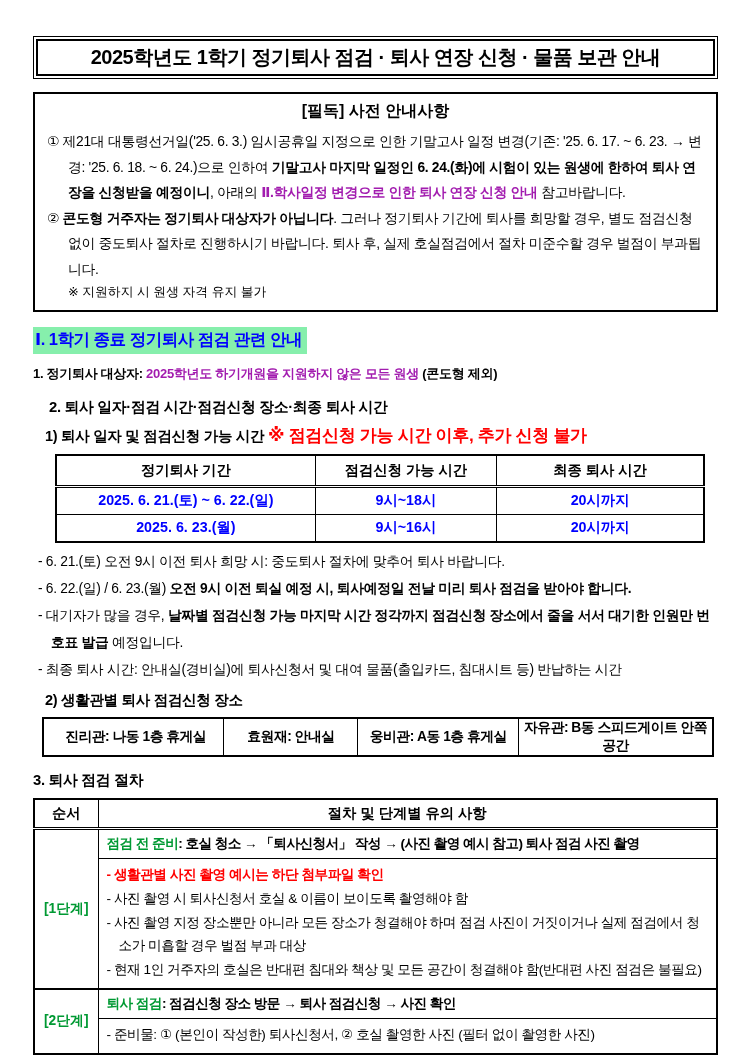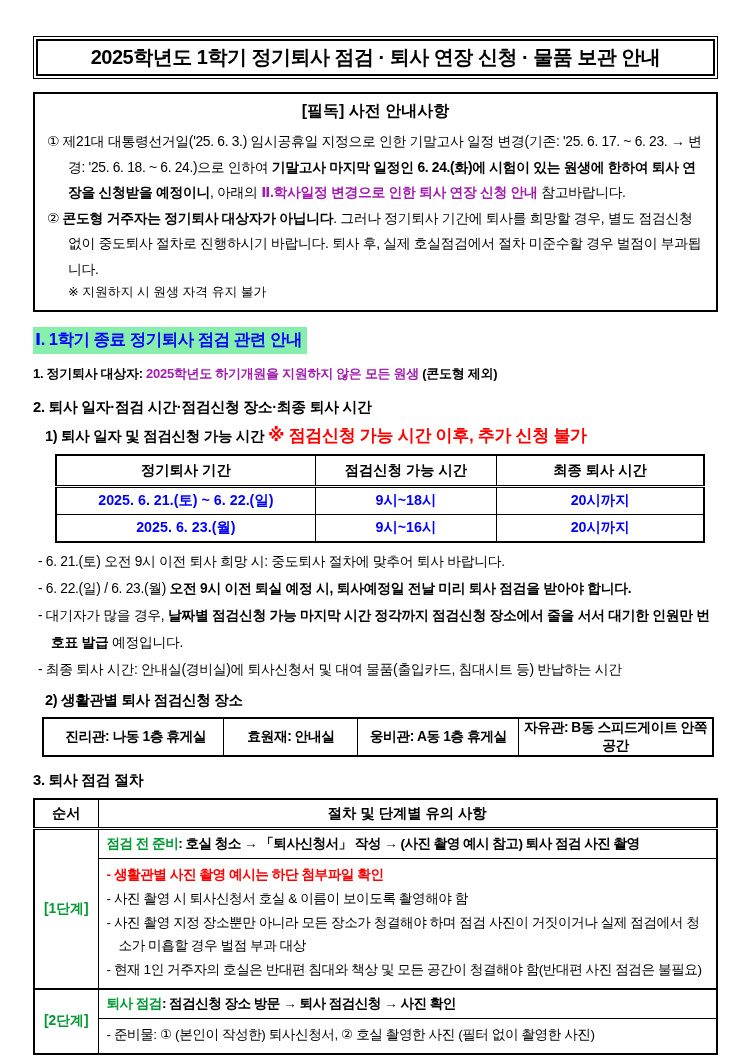--- a/index.html
+++ b/index.html
@@ -32,21 +32,21 @@
   .green { color:#009933; }
   .bold  { font-weight:700; }
 
   
   .sec1-heading {
     display:inline-block; background:#86efac; color:#0000ff;
     font-size:16.5px; font-weight:700; padding:2px 5px 3px 2px;
     margin:15px 0 0 0; letter-spacing:-0.5px;
   }
   .line-1 { font-size:13px; font-weight:700; margin:11px 0 0 0; letter-spacing:-0.3px; }
-  .line-2 { font-size:14.8px; font-weight:700; margin:15px 0 0 0; letter-spacing:-0.3px; }
+  .line-2 { font-size:14.8px; font-weight:700; margin:15px 0 0 16px; letter-spacing:-0.3px; }
   .line-sub { font-size:14.5px; font-weight:700; margin:7px 0 0 12px; letter-spacing:-0.3px; }
   .line-sub .red { font-size:17px; }
 
   
   table { border-collapse:collapse;border-radius:19px; }
   .t1 { border:2px solid #000; margin:7px 0 6px 22px; width:650px; }
   .t1 th, .t1 td { border:1px solid #000; text-align:center; }
   .t1 thead th { font-size:14.3px; font-weight:700; height:31px; border-bottom:3px double #000; }
   .t1 td { height:28px; color:#0000ff; font-weight:700; font-size:14.3px; }
   .t1 .c1 { width:40%; } .t1 .c2 { width:28%; } .t1 .c3 { width:32%; }

